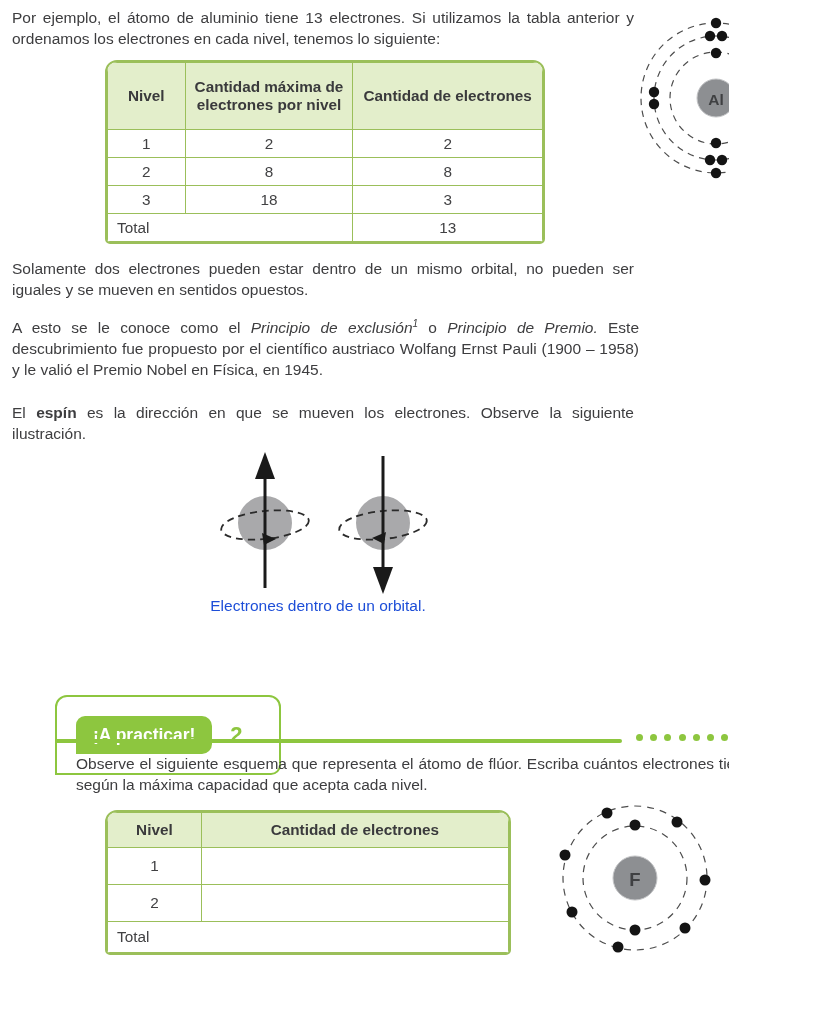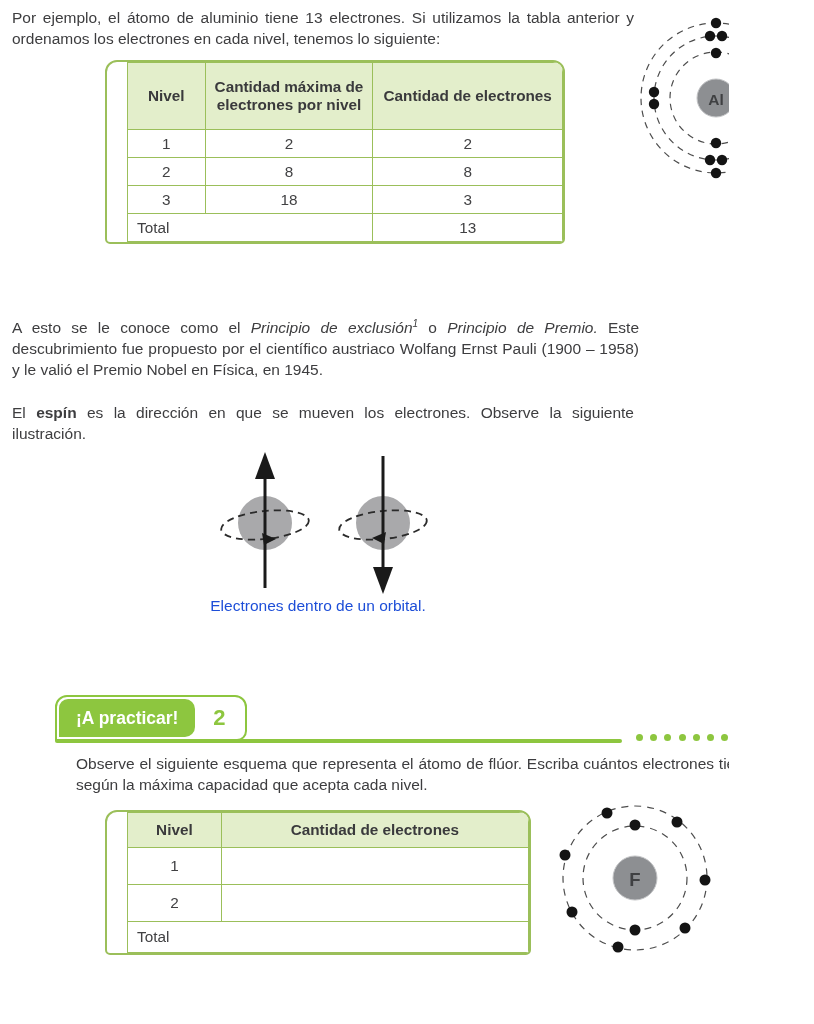--- a/index.html
+++ b/index.html
@@ -4,35 +4,35 @@
 <style>
   html,body{margin:0;padding:0;background:#fff;}
   .page{position:relative;width:729px;height:1024px;background:#ffffff;
         font-family:"Liberation Sans", sans-serif;color:#3d3d3f;overflow:hidden;}
   .body-text{position:absolute;margin:0;font-size:15.5px;line-height:21px;text-align:justify;}
   .body-text i{font-style:italic;}
   .body-text b{font-weight:bold;}
   sup{font-size:10px;vertical-align:super;line-height:0;}
 
   
-  .tbl-wrap{position:absolute;border:2.2px solid #9bbf5a;border-radius:12px 12px 5px 5px;overflow:hidden;background:#fff;padding-left:20px;}
+  .tbl-wrap{position:absolute;border:2.2px solid #9bbf5a;border-radius:12px 12px 5px 5px;overflow:hidden;background:#fff;}
   table.gtable{border-collapse:collapse;width:100%;}
   .gtable th,.gtable td{border:1.5px solid #9bbf5a;font-size:15.3px;text-align:center;vertical-align:middle;}
   .gtable th{background:#e3eecb;font-weight:bold;color:#3a3a3c;padding:4px 6px;line-height:18px;}
   .gtable td{color:#414143;padding:2px 4px;}
   .gtable td.left{text-align:left;padding-left:9px;}
   #al-table th{height:58px;}
   #al-table td{height:23px;}
   #f-table th{height:26px;}
   #f-table td{height:32px;}
   #f-table tr.total td{height:26px;}
 
   
   .badge{position:absolute;left:55px;top:695px;display:inline-flex;align-items:stretch;
-         border:2.5px solid #8dc63f;border-radius:12px 12px 10px 0;background:#fff;padding:2px;height:38px;}
+         border:2.5px solid #8dc63f;border-radius:12px 12px 10px 0;background:#fff;padding:19px;height:38px;}
   .badge-label{background:#8dc63f;color:#fff;font-weight:bold;font-size:17.5px;line-height:38px;
                padding:0 17px;border-radius:9px 10px 10px 0;}
   .badge-num{width:48px;text-align:center;color:#8dc63f;font-weight:bold;font-size:22px;line-height:38px;}
   .divider{position:absolute;left:55px;top:739px;width:567px;height:4px;background:#8dc63f;border-radius:2px;}
   .dots{position:absolute;left:636px;top:734px;display:flex;gap:7.2px;}
   .dots i{width:7px;height:7px;border-radius:50%;background:#8dc63f;}
 
   .caption{position:absolute;left:158px;top:597px;width:320px;margin:0;
            font-size:15.5px;text-align:center;color:#1d4ed8;}
   .footnote{position:absolute;left:28px;top:997px;margin:0;font-size:12.2px;color:#3c3c3e;}
@@ -98,20 +98,21 @@
           <td>3</td>
         </tr>
         <tr>
           <td colspan="2" class="left">Total</td>
           <td>13</td>
         </tr>
       </tbody>
     </table>
   </div>
 
+  <p class="body-text" style="left:12px;top:258px;width:622px;">Solamente dos electrones pueden estar dentro de un mismo orbital, no pueden ser iguales y se mueven en sentidos opuestos.</p>
 
   <p class="body-text" style="left:12px;top:317px;width:627px;"><span>A esto se le conoce como el </span><i>Principio de exclusión</i><sup><i>1</i></sup><span> o </span><i>Principio de Premio.</i><span> Este descubrimiento fue propuesto por el científico austriaco Wolfang Ernst Pauli (1900 – 1958) y le valió el Premio Nobel en Física, en 1945.</span></p>
 
   <p class="body-text" style="left:12px;top:402px;width:622px;"><span>El </span><b>espín</b><span> es la dirección en que se mueven los electrones. Observe la siguiente ilustración.</span></p>
 
   <svg style="left:200px;top:448px;" width="250" height="150" viewBox="0 0 250 150">
     <g>
       <circle cx="65" cy="75" r="27" fill="#a9a9ab"></circle>
       <ellipse cx="65" cy="77" rx="44" ry="14" fill="none" stroke="#2b2b2b" stroke-width="1.8" stroke-dasharray="7 5" transform="rotate(-6 65 77)"></ellipse>
       <line x1="65" y1="29" x2="65" y2="140" stroke="#1a1a1a" stroke-width="3"></line>

